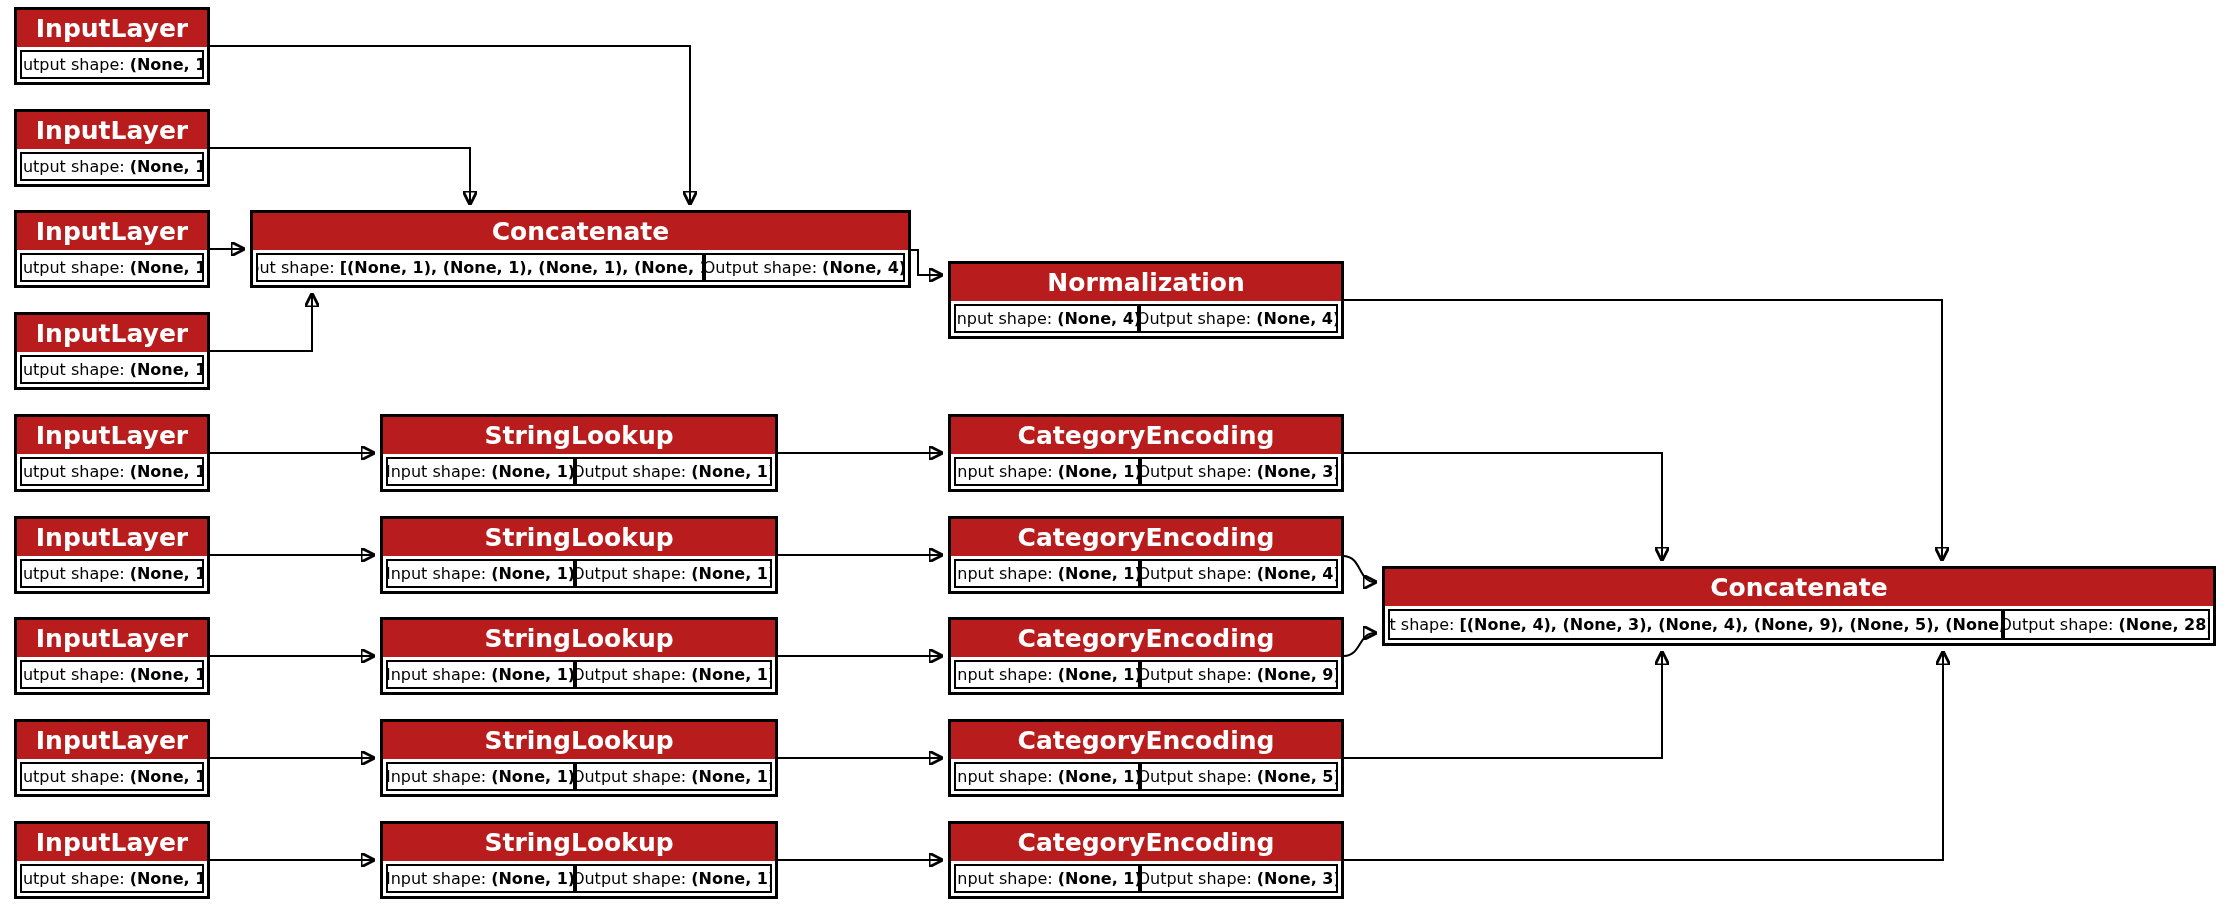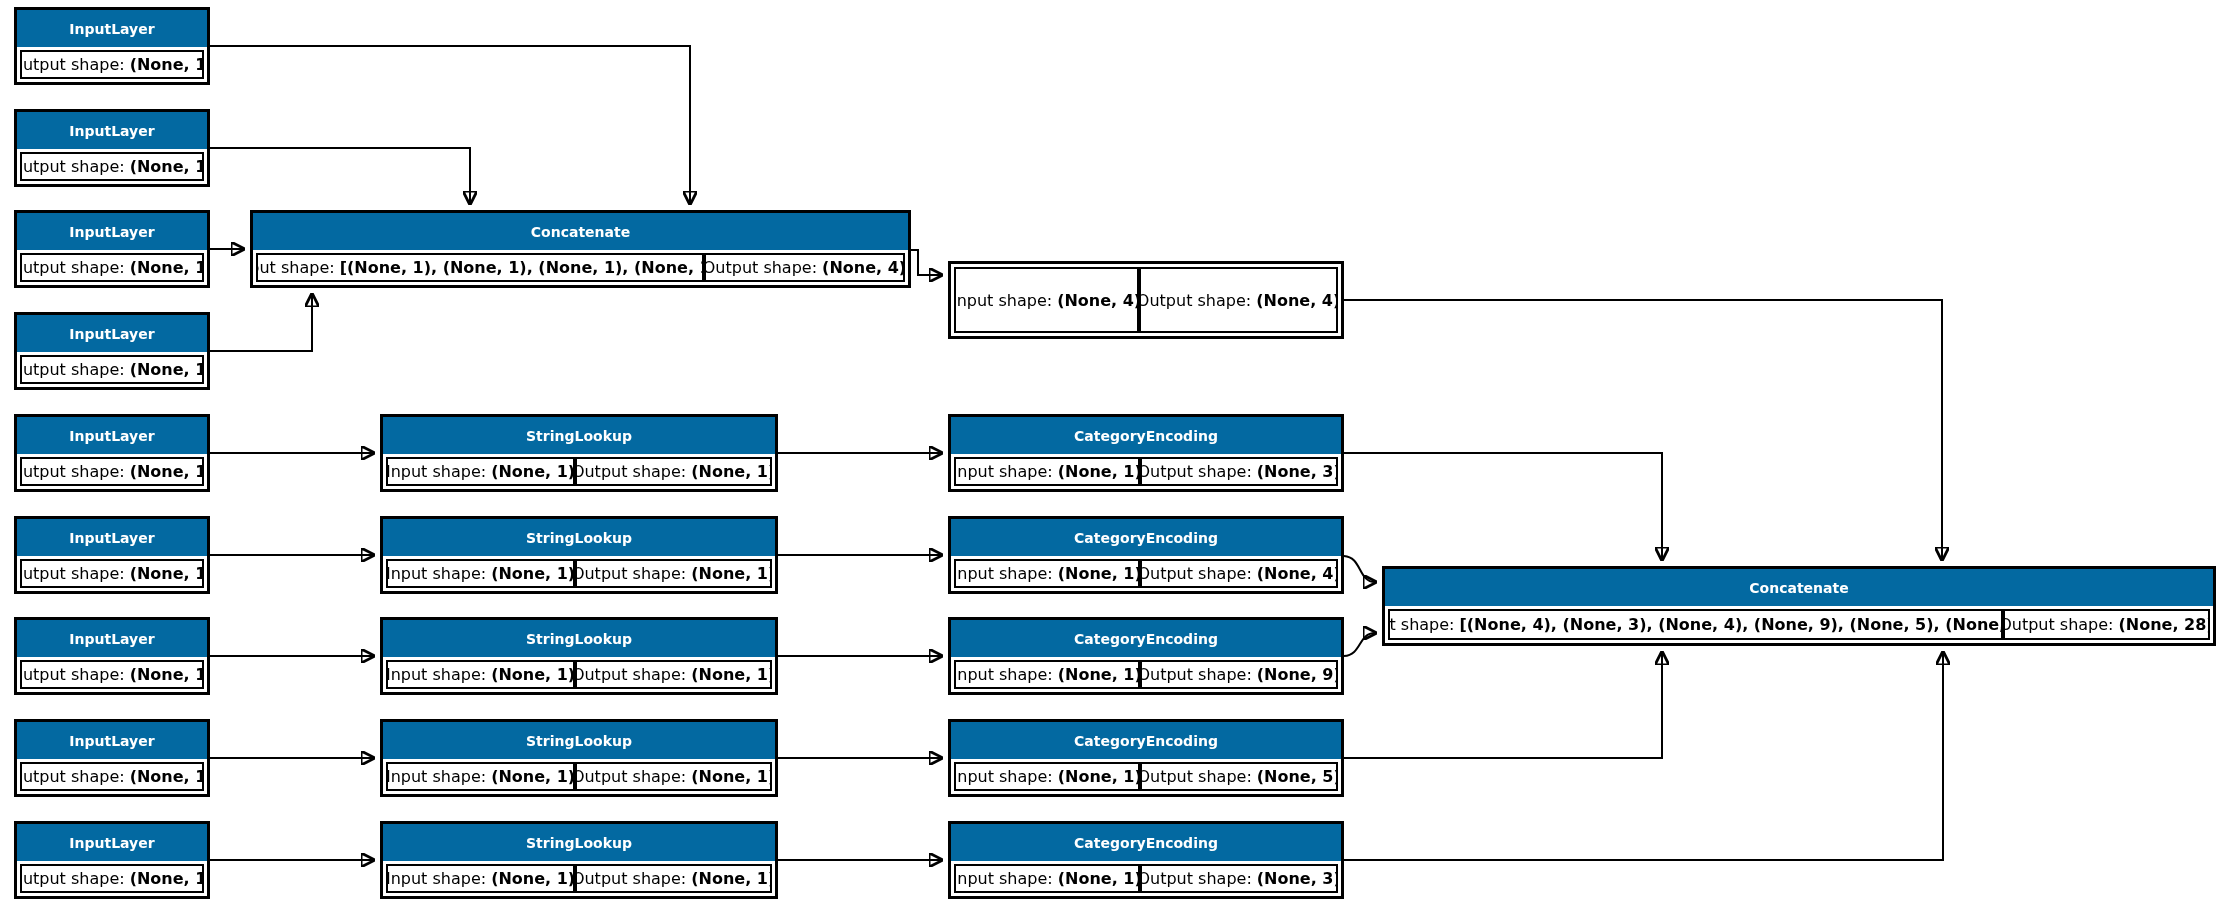--- a/index.html
+++ b/index.html
@@ -21,24 +21,24 @@
   .node {
     position: absolute;
     box-sizing: border-box;
     background: #000000;
     border: 3px solid #000000;
     display: flex;
     flex-direction: column;
   }
   .ntitle {
     flex: 0 0 37px;
-    background: #0369a1;
+    background: #b91c1c;
     color: #ffffff;
     font-weight: bold;
-    font-size: 14px;
+    font-size: 25px;
     display: flex;
     align-items: center;
     justify-content: center;
     white-space: nowrap;
   }
   .ncells {
     flex: 1 1 auto;
     background: #ffffff;
     display: flex;
     flex-direction: row;
@@ -183,20 +183,21 @@
           <span class="cval">[(None, 1), (None, 1), (None, 1), (None, 1)]</span>
         </div>
       <div class="cell" style="flex:1 1 31%">
           <span class="clabel">Output shape:</span>
           <span class="cval">(None, 4)</span>
         </div>
     </div>
   </div>
 
   <div class="node" style="left:948px;top:261px;width:396px;height:78px">
+    <div class="ntitle">Normalization</div>
     <div class="ncells">
       <div class="cell" style="flex:0 0 48.2%">
           <span class="clabel">Input shape:</span>
           <span class="cval">(None, 4)</span>
         </div>
       <div class="cell" style="flex:1 1 51.8%">
           <span class="clabel">Output shape:</span>
           <span class="cval">(None, 4)</span>
         </div>
     </div>

